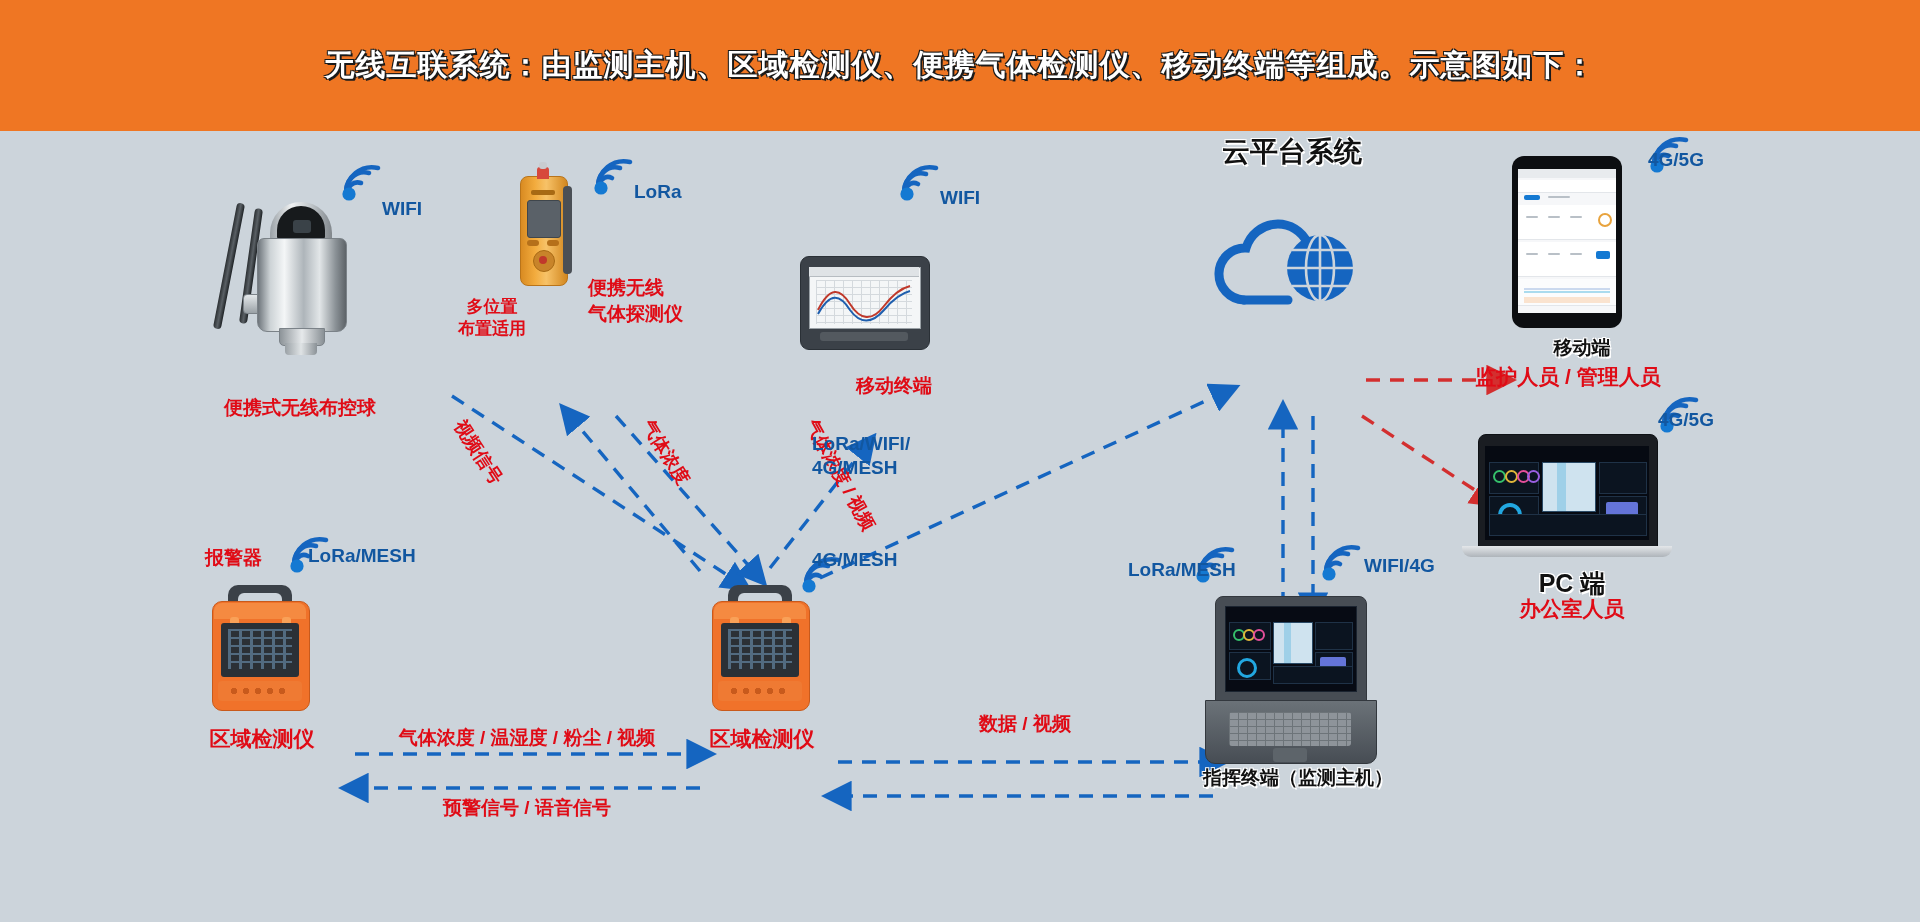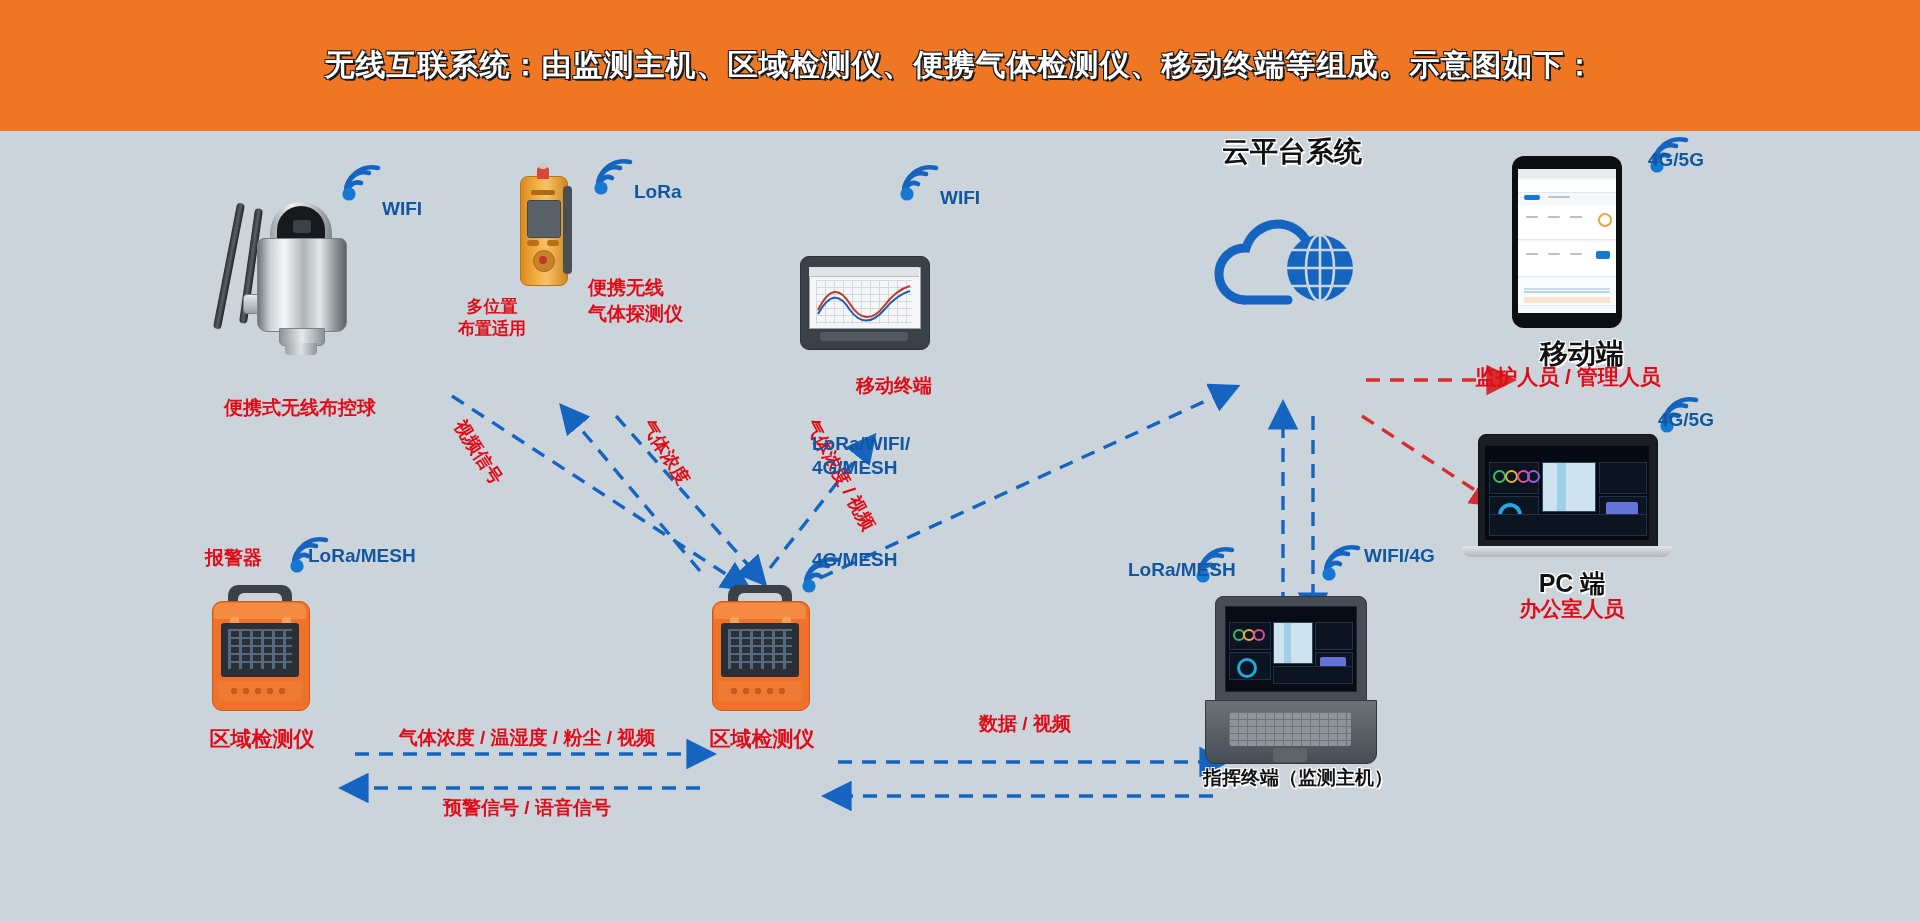--- a/index.html
+++ b/index.html
@@ -293,21 +293,21 @@
     <svg viewBox="0 0 42 36">
         <g fill="none" stroke="#1565c0" stroke-width="4.6" stroke-linecap="round">
       <path d="M6,30 A26,26 0 0 1 38,4"></path>
           <path d="M7,31 A17,17 0 0 1 28,10"></path>
           <path d="M8,32 A9,9 0 0 1 20,20"></path>
     </g>
         <circle cx="9" cy="30" r="6.6" fill="#1479d2"></circle>
       </svg>
   </div>
   <div class="lbl lbl-blue" style="left:1648px;top:4px;font-size:19px;">4G/5G</div>
-  <div class="lbl lbl-dark outl ctr" style="left:1568px;top:220px;font-size:28px;padding-left:28px;">移动端</div>
+  <div class="lbl lbl-dark outl ctr" style="left:1568px;top:220px;font-size:19px;padding-left:28px;">移动端</div>
   <div class="lbl lbl-red ctr" style="left:1568px;top:248px;font-size:21px;">监护人员 / 管理人员</div>
 
   <div class="node dev" style="left:1478px;top:318px;width:210px;height:124px;">
     <div class="pc-lid"></div>
     <div class="pc-scr"></div>
     <div class="db" style="left:11px;top:28px;width:48px;height:30px;"></div>
     <div class="ring" style="left:15px;top:36px;width:9px;height:9px;border-width:2px;border-color:#35c06b;"></div>
     <div class="ring" style="left:27px;top:36px;width:9px;height:9px;border-width:2px;border-color:#e0b63a;"></div>
     <div class="ring" style="left:39px;top:36px;width:9px;height:9px;border-width:2px;border-color:#e34f9a;"></div>
     <div class="ring" style="left:49px;top:36px;width:9px;height:9px;border-width:2px;border-color:#9a5fe0;"></div>
@@ -366,21 +366,21 @@
   <div class="wifi" style="left:1320px;top:428px;">
     <svg viewBox="0 0 42 36">
         <g fill="none" stroke="#1565c0" stroke-width="4.6" stroke-linecap="round">
       <path d="M6,30 A26,26 0 0 1 38,4"></path>
           <path d="M7,31 A17,17 0 0 1 28,10"></path>
           <path d="M8,32 A9,9 0 0 1 20,20"></path>
     </g>
         <circle cx="9" cy="30" r="6.6" fill="#1479d2"></circle>
       </svg>
   </div>
-  <div class="lbl lbl-blue" style="left:1364px;top:400px;font-size:19px;">WIFI/4G</div>
+  <div class="lbl lbl-blue" style="left:1364px;top:410px;font-size:19px;">WIFI/4G</div>
   <div class="lbl lbl-dark outl ctr" style="left:1298px;top:650px;font-size:19px;">指挥终端（监测主机）</div>
 
   <div class="lbl lbl-red" style="left:205px;top:430px;font-size:19px;">报警器</div>
   <div class="wifi" style="left:288px;top:420px;">
     <svg viewBox="0 0 42 36">
         <g fill="none" stroke="#1565c0" stroke-width="4.6" stroke-linecap="round">
       <path d="M6,30 A26,26 0 0 1 38,4"></path>
           <path d="M7,31 A17,17 0 0 1 28,10"></path>
           <path d="M8,32 A9,9 0 0 1 20,20"></path>
     </g>

